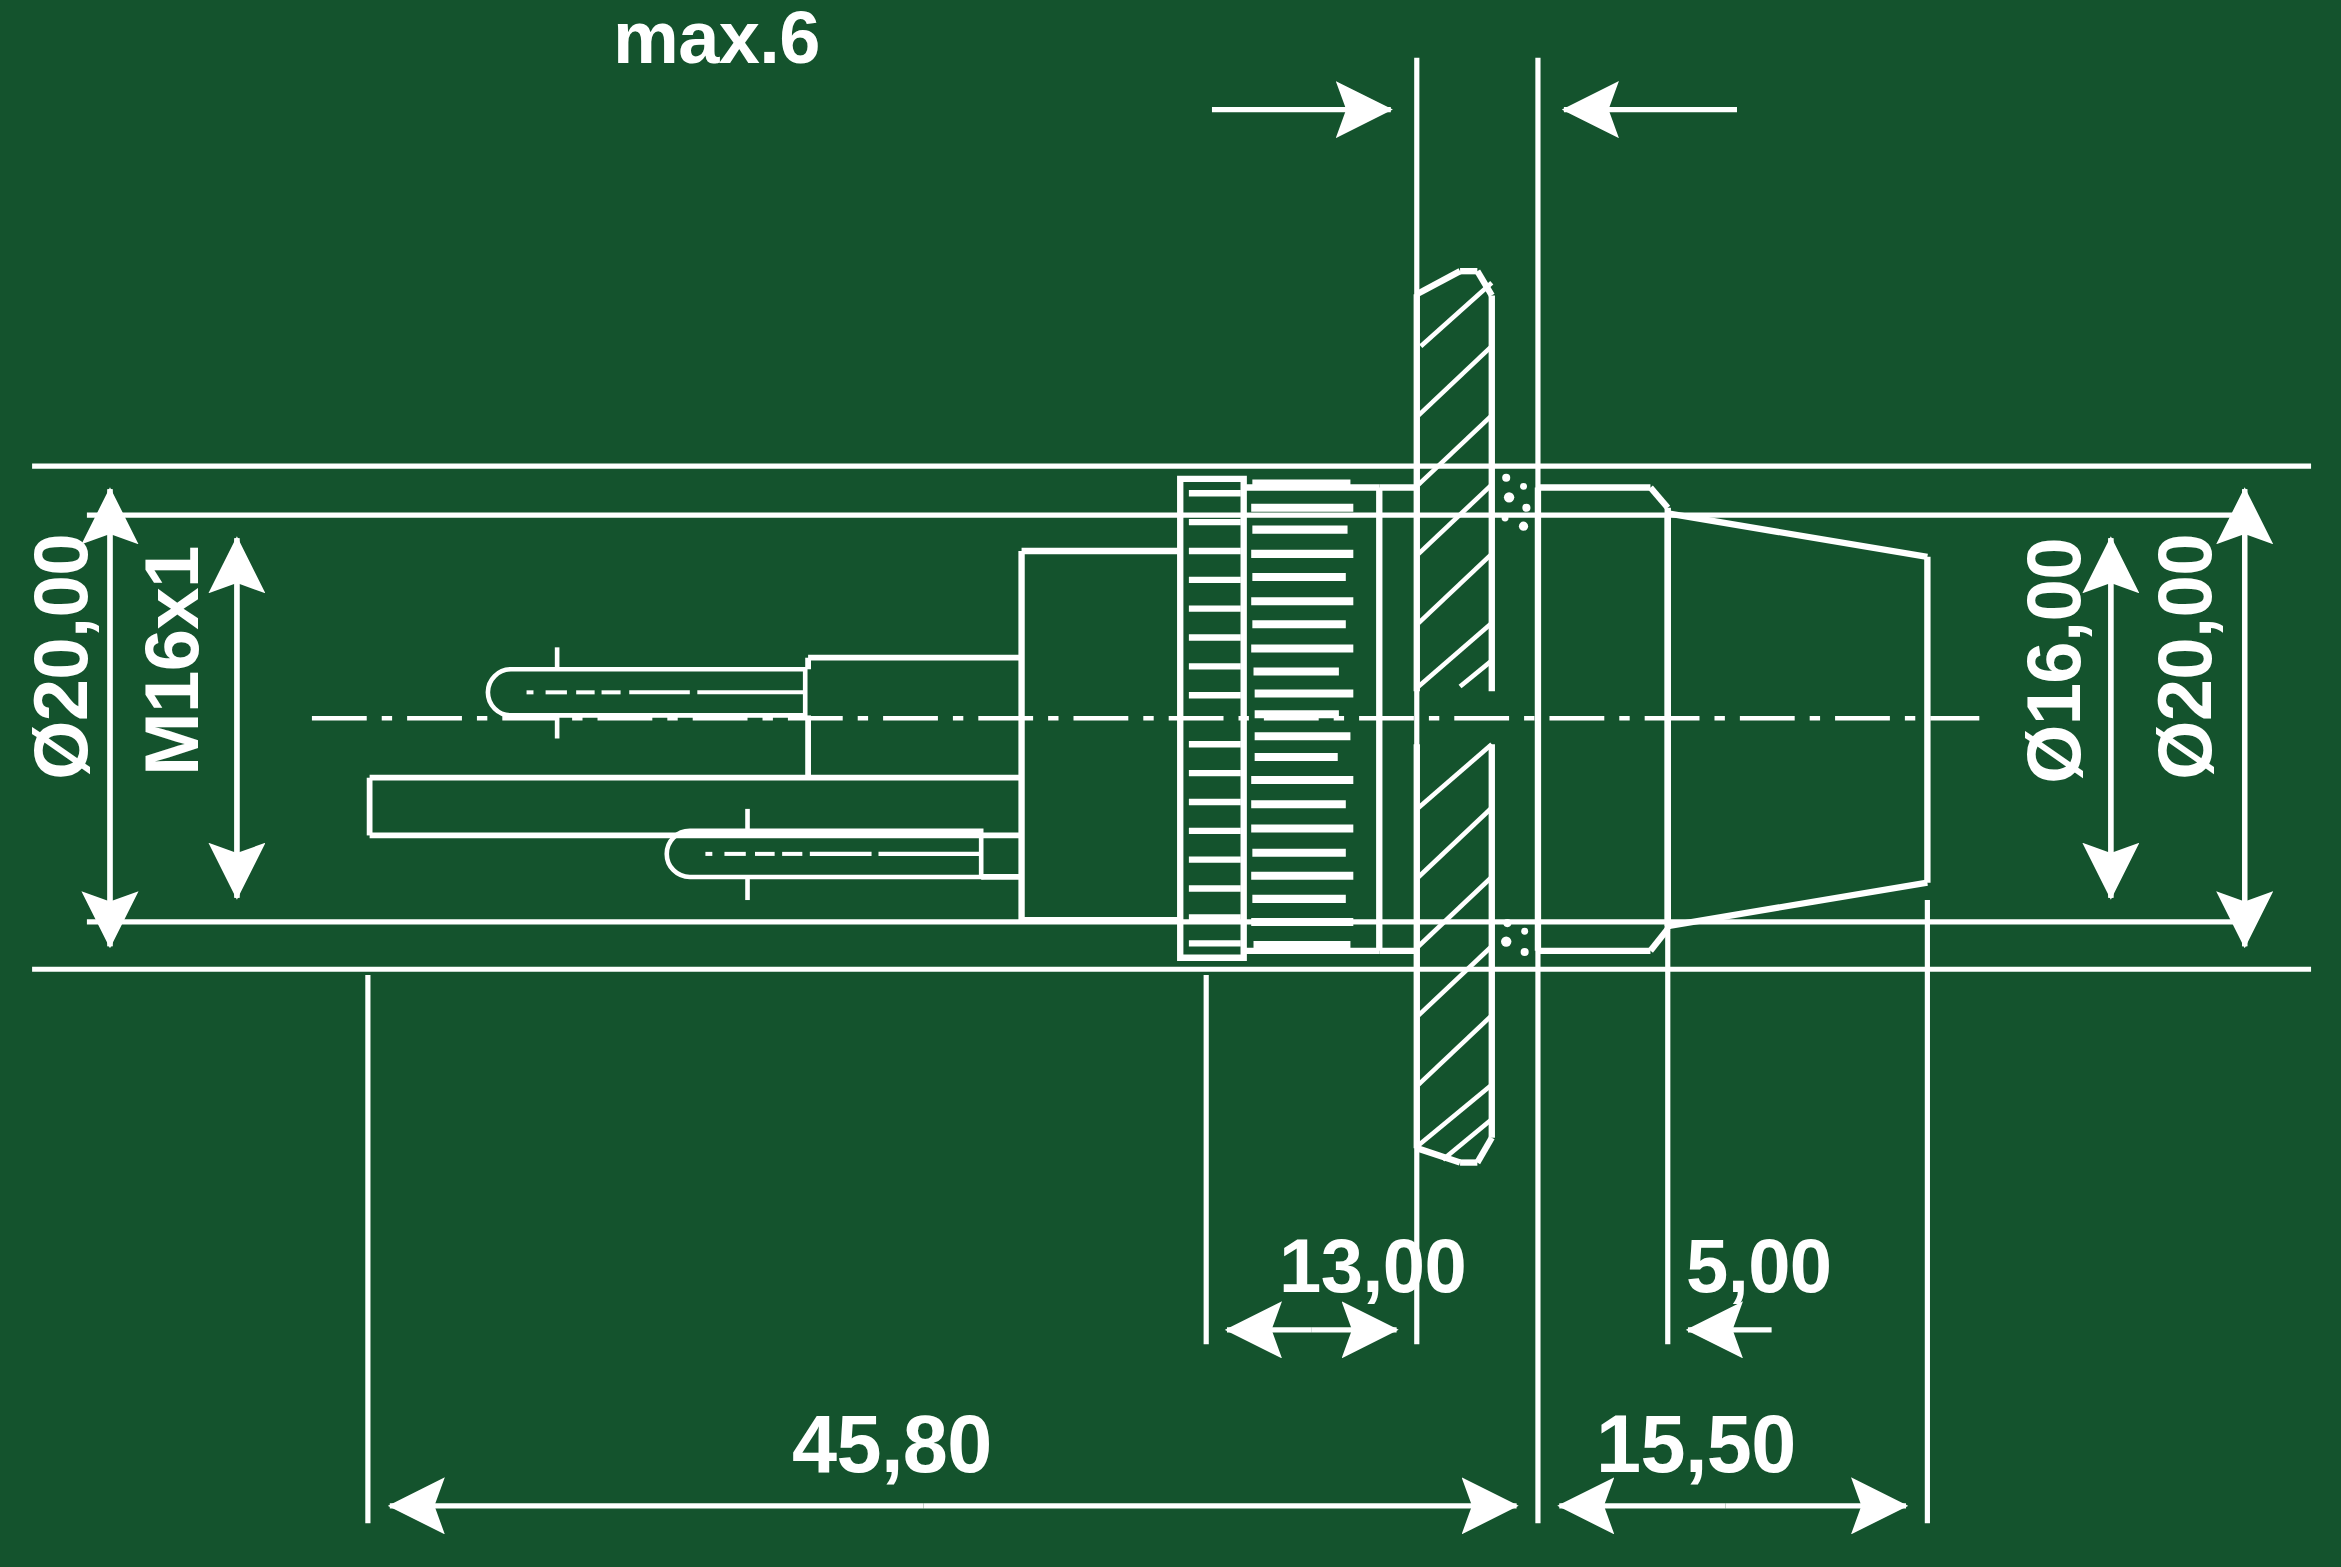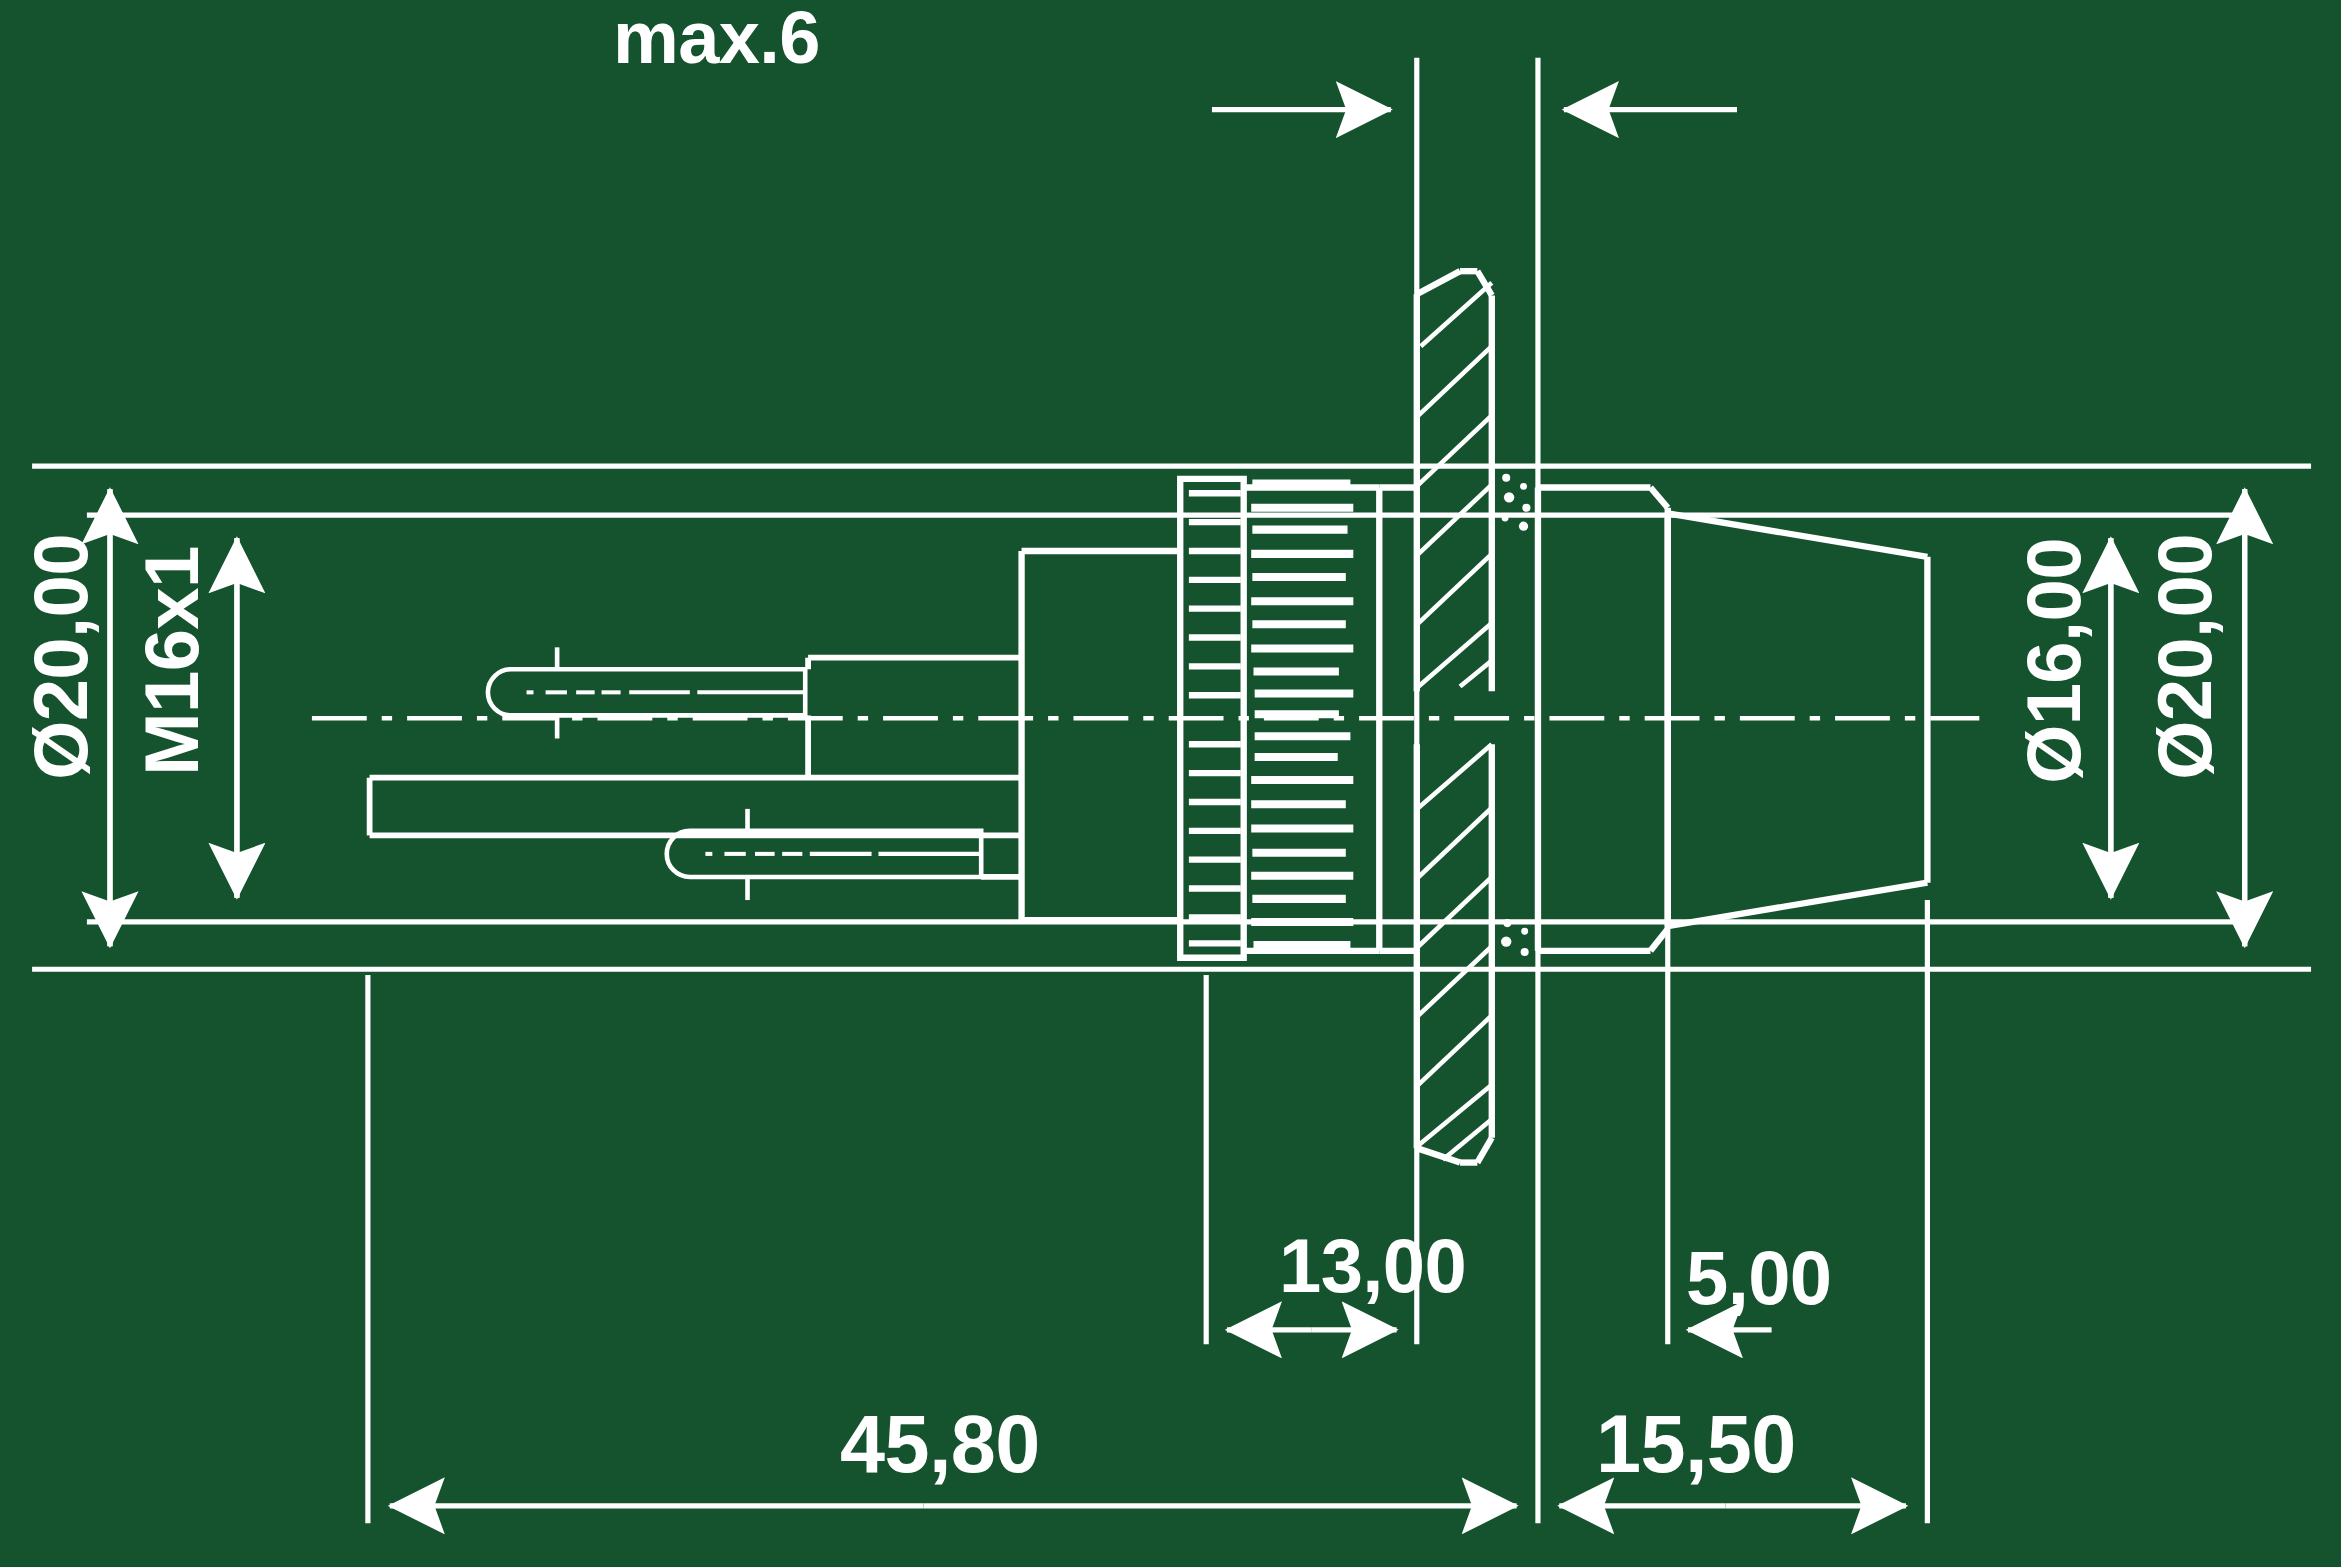--- a/index.html
+++ b/index.html
@@ -265,20 +265,20 @@
   <div class="lbl" style="left:-62px;top:619px;font-size:76px;transform:rotate(-90deg);transform-origin:center center;">Ø20,00</div>
 
   <div class="lbl" style="left:57px;top:623px;font-size:76px;transform:rotate(-90deg);transform-origin:center center;">M16x1</div>
 
   <div class="lbl" style="left:1931px;top:623px;font-size:76px;transform:rotate(-90deg);transform-origin:center center;">Ø16,00</div>
 
   <div class="lbl" style="left:2062px;top:619px;font-size:76px;transform:rotate(-90deg);transform-origin:center center;">Ø20,00</div>
 
   <div class="lbl" style="left:1279px;top:1228px;font-size:76px;">13,00</div>
 
-  <div class="lbl" style="left:1686px;top:1228px;font-size:76px;margin-top:12px;">5,00</div>
-
-  <div class="lbl" style="left:792px;top:1404px;font-size:81px;margin-left:48px;">45,80</div>
+  <div class="lbl" style="left:1686px;top:1228px;font-size:76px;">5,00</div>
+
+  <div class="lbl" style="left:792px;top:1404px;font-size:81px;">45,80</div>
 
   <div class="lbl" style="left:1596px;top:1404px;font-size:81px;">15,50</div>
 
 </div>
 
 
 </body></html>

